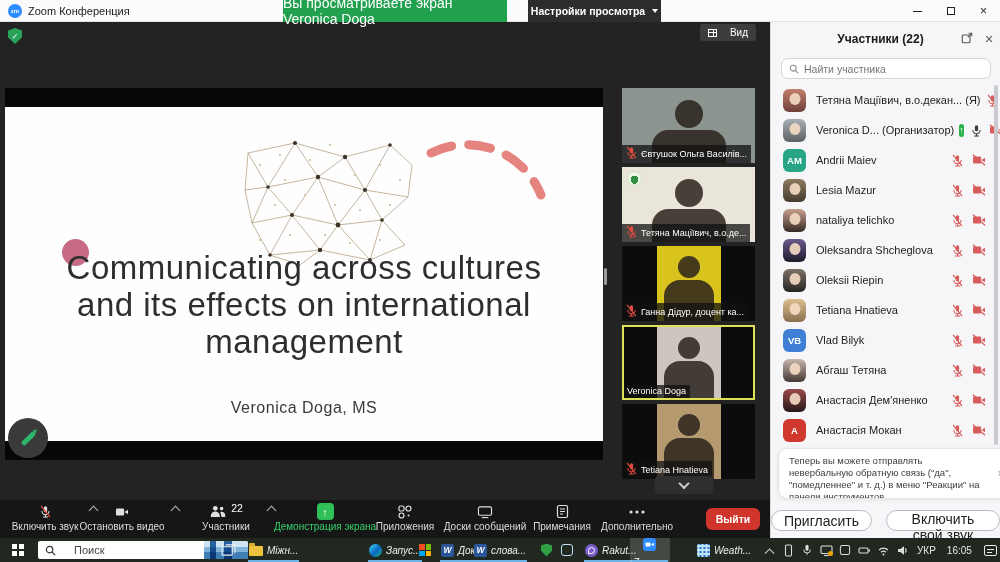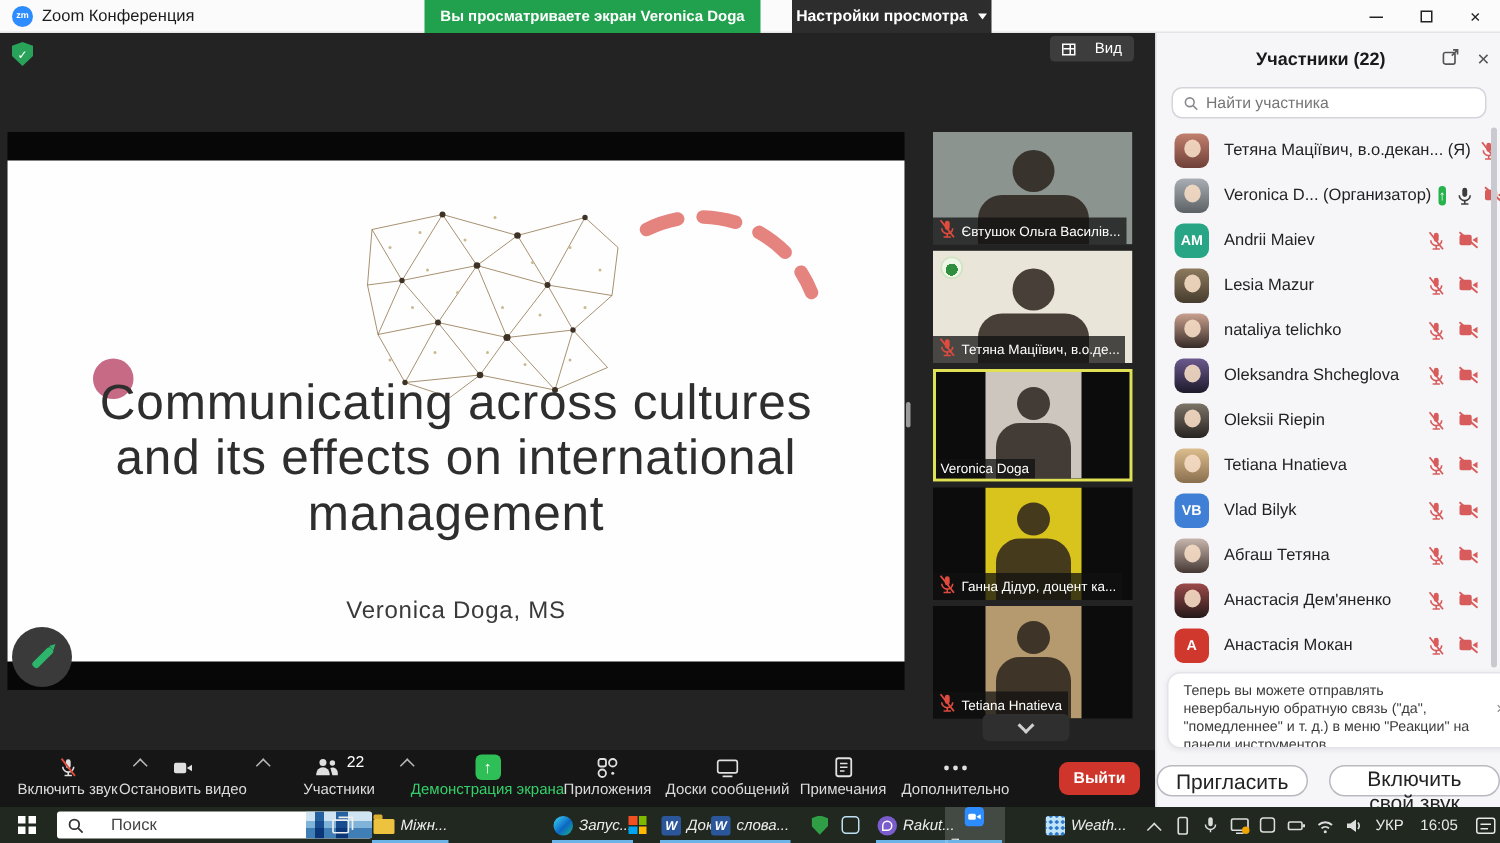--- a/index.html
+++ b/index.html
@@ -8,21 +8,21 @@
   .screen { position:relative; width:1000px; height:562px; }
 
   
   .titlebar { position:absolute; left:0; top:0; width:1000px; height:22px;
     background:#fbfbfb; border-bottom:1px solid #e4e4e4; z-index:40; }
   .app-chip { position:absolute; left:8px; top:0; height:22px; display:flex; align-items:center; gap:6px; }
   .zm-badge { width:14px; height:14px; border-radius:50%; background:#2d8cff; color:#fff;
     font-size:6px; font-weight:bold; display:flex; align-items:center; justify-content:center; }
   .tb-title { font-size:11px; color:#1b1b1b; }
   .share-banner { position:absolute; left:283px; top:0; width:224px; height:22px; background:#21a14e;
-    color:#fff; font-size:10px; font-weight:bold; display:flex; align-items:center; justify-content:center; }
+    color:#fff; font-size:14px; font-weight:normal; display:flex; align-items:center; justify-content:center; }
   .view-settings { position:absolute; left:528px; top:0; width:133px; height:22px; background:#2d2d2d;
     color:#fff; font-size:10.5px; font-weight:bold; display:flex; align-items:center; justify-content:center; gap:7px; cursor:pointer; }
   .caret-down { width:0; height:0; border-left:3.5px solid transparent; border-right:3.5px solid transparent; border-top:4px solid #fff; }
   .win-controls { position:absolute; right:0; top:0; height:22px; display:flex; }
   .wc { width:33px; height:22px; display:flex; align-items:center; justify-content:center; color:#222; font-size:12px; }
   .wc-min-bar { width:9px; height:1px; background:#222; }
   .wc-restore-box { width:8px; height:8px; border:1px solid #222; }
 
   
   .meeting { position:absolute; left:0; top:22px; width:770px; height:516px; background:#232323; }
@@ -262,43 +262,43 @@
             <span><svg width="13" height="13" viewBox="0 0 16 16">
                 <rect x="6" y="1.5" width="4" height="7.5" rx="2" fill="#e04b3f"></rect>
                 <path d="M3.5 7.5a4.5 4.5 0 0 0 9 0" fill="none" stroke="#e04b3f" stroke-width="1.3"></path>
                 <line x1="8" y1="12" x2="8" y2="14.8" stroke="#e04b3f" stroke-width="1.3"></line>
                 <line x1="5" y1="14.8" x2="11" y2="14.8" stroke="#e04b3f" stroke-width="1.3"></line>
                 <line x1="2.5" y1="1" x2="13.5" y2="15" stroke="#e04b3f" stroke-width="1.5"></line>
               </svg></span>
             <span>Тетяна Маціївич, в.о.де...</span>
           </div>
         </div>
-        <div class="tile selected">
-          <div class="tile-col" style="background: rgb(205, 198, 191);">
-            <div class="sil-head" style="top: 10px; width: 22px; height: 22px;"></div>
-            <div class="sil-body" style="top: 34px; width: 50px; height: 44px;"></div>
-          </div>
-          <div class="name-tag">
-            <span>Veronica Doga</span>
-          </div>
-        </div>
         <div class="tile">
           <div class="tile-col" style="background: rgb(217, 195, 29);">
             <div class="sil-head" style="top: 10px; width: 22px; height: 22px;"></div>
             <div class="sil-body" style="top: 34px; width: 50px; height: 44px;"></div>
           </div>
           <div class="name-tag">
             <span><svg width="13" height="13" viewBox="0 0 16 16">
                 <rect x="6" y="1.5" width="4" height="7.5" rx="2" fill="#e04b3f"></rect>
                 <path d="M3.5 7.5a4.5 4.5 0 0 0 9 0" fill="none" stroke="#e04b3f" stroke-width="1.3"></path>
                 <line x1="8" y1="12" x2="8" y2="14.8" stroke="#e04b3f" stroke-width="1.3"></line>
                 <line x1="5" y1="14.8" x2="11" y2="14.8" stroke="#e04b3f" stroke-width="1.3"></line>
                 <line x1="2.5" y1="1" x2="13.5" y2="15" stroke="#e04b3f" stroke-width="1.5"></line>
               </svg></span>
             <span>Ганна Дідур, доцент ка...</span>
+          </div>
+        </div>
+        <div class="tile selected">
+          <div class="tile-col" style="background: rgb(205, 198, 191);">
+            <div class="sil-head" style="top: 10px; width: 22px; height: 22px;"></div>
+            <div class="sil-body" style="top: 34px; width: 50px; height: 44px;"></div>
+          </div>
+          <div class="name-tag">
+            <span>Veronica Doga</span>
           </div>
         </div>
         <div class="tile">
           <div class="tile-col" style="background: rgb(180, 154, 110);">
             <div class="sil-head" style="top: 10px; width: 22px; height: 22px;"></div>
             <div class="sil-body" style="top: 34px; width: 50px; height: 44px;"></div>
           </div>
           <div class="name-tag">
             <span><svg width="13" height="13" viewBox="0 0 16 16">
                 <rect x="6" y="1.5" width="4" height="7.5" rx="2" fill="#e04b3f"></rect>

